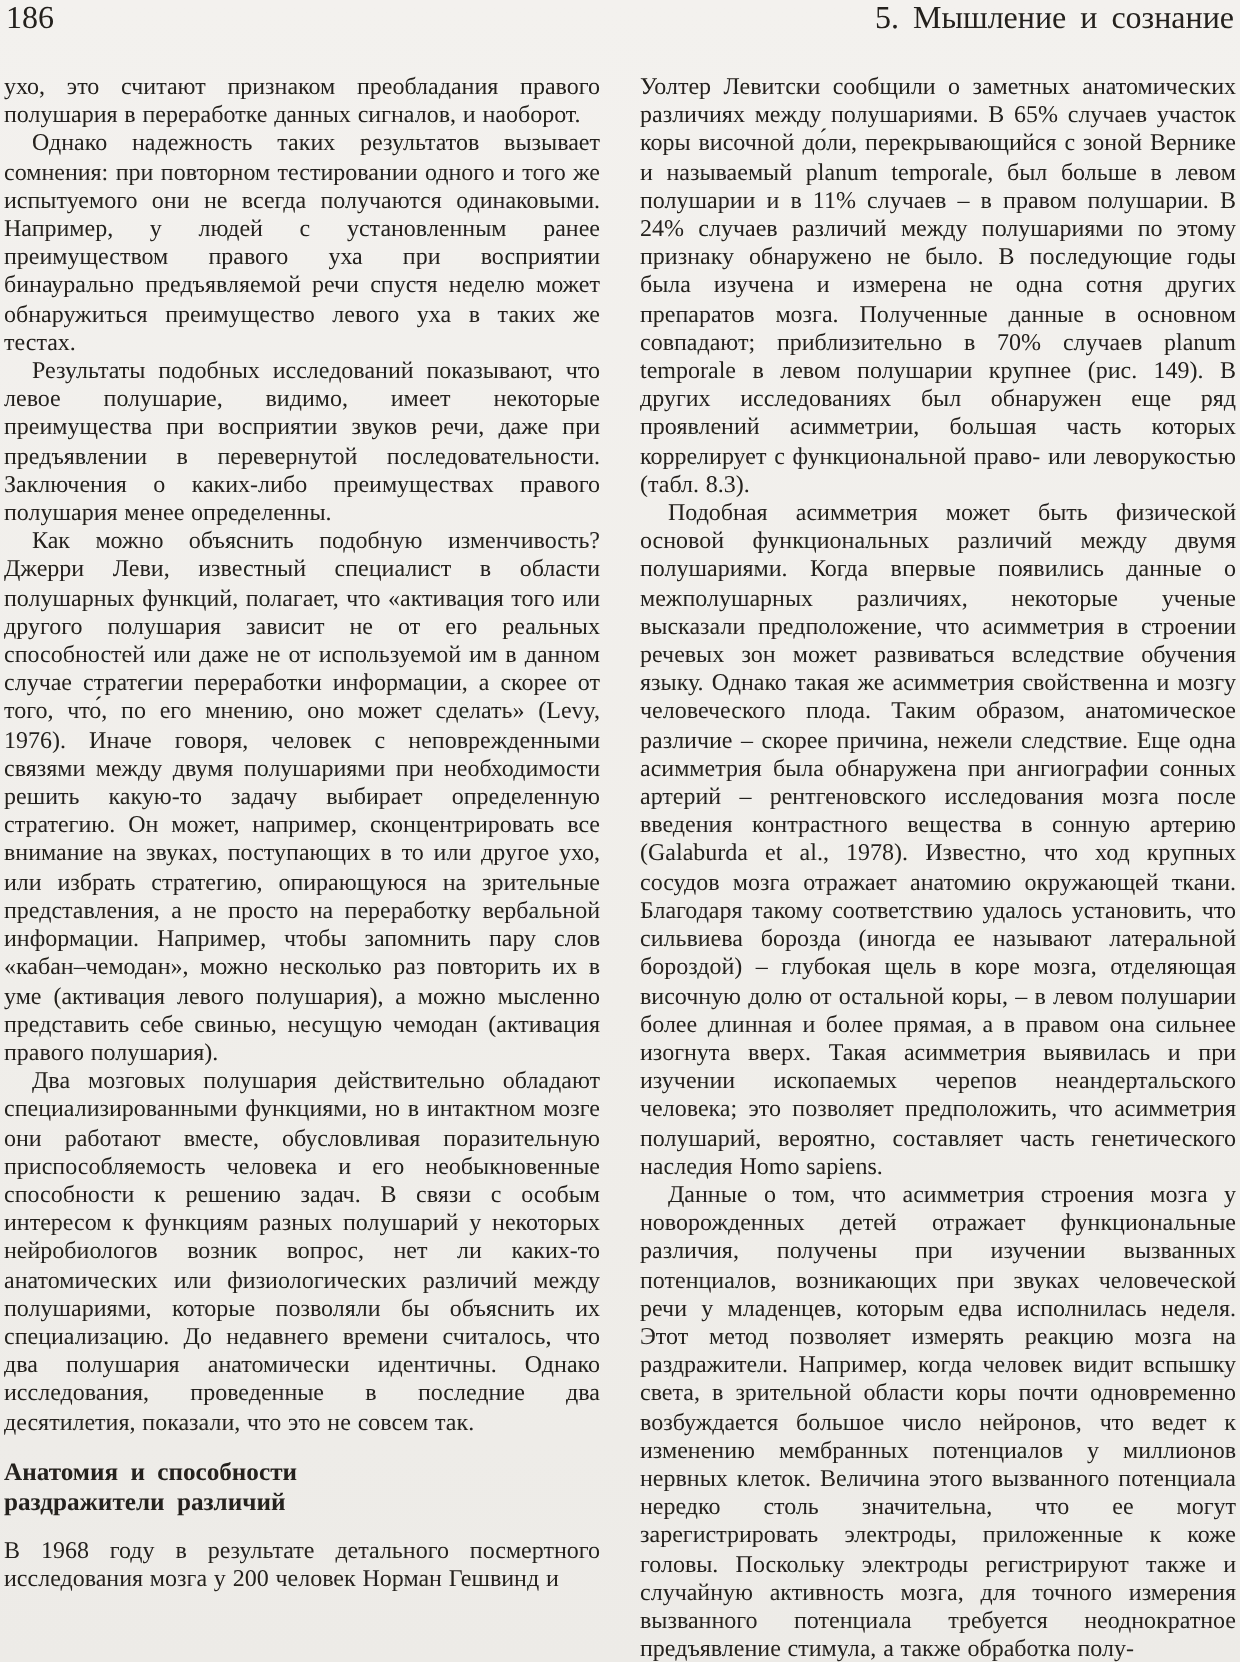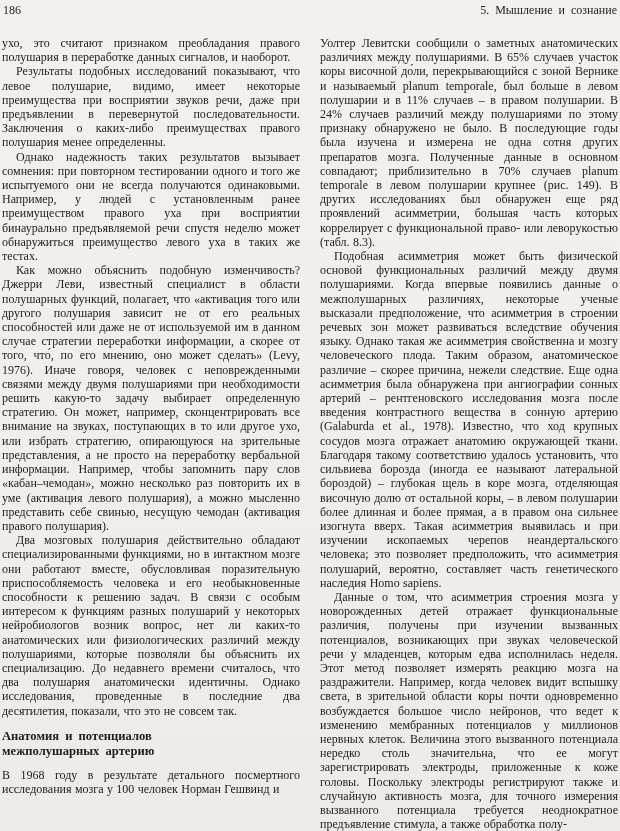--- a/index.html
+++ b/index.html
@@ -15,21 +15,21 @@
     padding: 3px 2px 0 2px;
     overflow: hidden;
     background: linear-gradient(180deg, #f3f1ee 0%, #f0eeea 60%, #edebe7 100%);
     font-family: "Liberation Serif", "DejaVu Serif", serif;
     color: #24211d;
   }
   .page-header {
     display: flex;
     justify-content: space-between;
     align-items: baseline;
-    font-size: 12px;
+    font-size: 16px;
     line-height: 14px;
     margin: 0 1px 19px 1px;
   }
   .running-head {
     word-spacing: 3px;
   }
   .columns {
     display: flex;
     justify-content: space-between;
   }
@@ -64,29 +64,29 @@
 <body>
 
 <div class="page">
   <div class="page-header">
     <span class="page-number">186</span>
     <span class="running-head">5. Мышление и сознание</span>
   </div>
   <div class="columns">
     <div class="column">
         <p class="noindent"><span>ухо, это считают признаком преобладания правого полушария в переработке данных сигналов, и наоборот.</span></p>
+        <p class="indent"><span>Однако надежность таких результатов вызывает сомнения: при повторном тестировании одного и того же испытуемого они не всегда получаются одинаковыми. Например, у людей с установленным ранее преимуществом правого уха при восприятии бинаурально предъявляемой речи спустя неделю может обнаружиться преимущество левого уха в таких же тестах.</span></p>
         <p class="indent"><span>Результаты подобных исследований показывают, что левое полушарие, видимо, имеет некоторые преимущества при восприятии звуков речи, даже при предъявлении в перевернутой последовательности. Заключения о каких-либо преимуществах правого полушария менее определенны.</span></p>
-        <p class="indent"><span>Однако надежность таких результатов вызывает сомнения: при повторном тестировании одного и того же испытуемого они не всегда получаются одинаковыми. Например, у людей с установленным ранее преимуществом правого уха при восприятии бинаурально предъявляемой речи спустя неделю может обнаружиться преимущество левого уха в таких же тестах.</span></p>
         <p class="indent"><span>Как можно объяснить подобную изменчивость? Джерри Леви, известный специалист в области полушарных функций, полагает, что «активация того или другого полушария зависит не от его реальных способностей или даже не от используемой им в данном случае стратегии переработки информации, а скорее от того, что́, по его </span><span class="italic">мнению</span><span>, оно может сделать» (Levy, 1976). Иначе говоря, человек с неповрежденными связями между двумя полушариями при необходимости решить какую-то задачу выбирает определенную стратегию. Он может, например, сконцентрировать все внимание на звуках, поступающих в то или другое ухо, или избрать стратегию, опирающуюся на зрительные представления, а не просто на переработку вербальной информации. Например, чтобы запомнить пару слов «кабан–чемодан», можно несколько раз повторить их в уме (активация левого полушария), а можно мысленно представить себе свинью, несущую чемодан (активация правого полушария).</span></p>
         <p class="indent"><span>Два мозговых полушария действительно обладают специализированными функциями, но в интактном мозге они работают вместе, обусловливая поразительную приспособляемость человека и его необыкновенные способности к решению задач. В связи с особым интересом к функциям разных полушарий у некоторых нейробиологов возник вопрос, нет ли каких-то анатомических или физиологических различий между полушариями, которые позволяли бы объяснить их специализацию. До недавнего времени считалось, что два полушария анатомически идентичны. Однако исследования, проведенные в последние два десятилетия, показали, что это не совсем так.</span></p>
         <h2 class="section-heading">
-          <span class="block">Анатомия и потенциалов</span>
-          <span class="block">межполушарных артерию</span>
+          <span class="block">Анатомия и способности</span>
+          <span class="block">раздражители различий</span>
         </h2>
-        <p class="noindent"><span>В 1968 году в результате детального посмертного исследования мозга у 100 человек Норман Гешвинд и</span></p>
+        <p class="noindent"><span>В 1968 году в результате детального посмертного исследования мозга у 200 человек Норман Гешвинд и</span></p>
       </div>
     <div class="column">
         <p class="noindent"><span>Уолтер Левитски сообщили о заметных анатомических различиях между полушариями. В 65% случаев участок коры височной до́ли, перекрывающийся с зоной Вернике и называемый planum temporale, был больше в левом полушарии и в 11% случаев – в правом полушарии. В 24% случаев различий между полушариями по этому признаку обнаружено не было. В последующие годы была изучена и измерена не одна сотня других препаратов мозга. Полученные данные в основном совпадают; приблизительно в 70% случаев planum temporale в левом полушарии крупнее (рис. 149). В других исследованиях был обнаружен еще ряд проявлений асимметрии, большая часть которых коррелирует с функциональной право- или леворукостью (табл. 8.3).</span></p>
         <p class="indent"><span>Подобная асимметрия может быть физической основой функциональных различий между двумя полушариями. Когда впервые появились данные о межполушарных различиях, некоторые ученые высказали предположение, что асимметрия в строении речевых зон может развиваться вследствие обучения языку. Однако такая же асимметрия свойственна и мозгу человеческого плода. Таким образом, анатомическое различие – скорее причина, нежели следствие. Еще одна асимметрия была обнаружена при ангиографии сонных артерий – рентгеновского исследования мозга после введения контрастного вещества в сонную артерию (Galaburda et al., 1978). Известно, что ход крупных сосудов мозга отражает анатомию окружающей ткани. Благодаря такому соответствию удалось установить, что сильвиева борозда (иногда ее называют латеральной бороздой) – глубокая щель в коре мозга, отделяющая височную долю от остальной коры, – в левом полушарии более длинная и более прямая, а в правом она сильнее изогнута вверх. Такая асимметрия выявилась и при изучении ископаемых черепов неандертальского человека; это позволяет предположить, что асимметрия полушарий, вероятно, составляет часть генетического наследия </span><span class="italic">Homo sapiens</span><span>.</span></p>
         <p class="indent"><span>Данные о том, что асимметрия строения мозга у новорожденных детей отражает функциональные различия, получены при изучении </span><span class="italic">вызванных потенциалов</span><span>, возникающих при звуках человеческой речи у младенцев, которым едва исполнилась неделя. Этот метод позволяет измерять реакцию мозга на раздражители. Например, когда человек видит вспышку света, в зрительной области коры почти одновременно возбуждается большое число нейронов, что ведет к изменению мембранных потенциалов у миллионов нервных клеток. Величина этого вызванного потенциала нередко столь значительна, что ее могут зарегистрировать электроды, приложенные к коже головы. Поскольку электроды регистрируют также и случайную активность мозга, для точного измерения вызванного потенциала требуется неоднократное предъявление стимула, а также обработка полу-</span></p>
       </div>
   </div>
 </div>
 
 </body></html>

